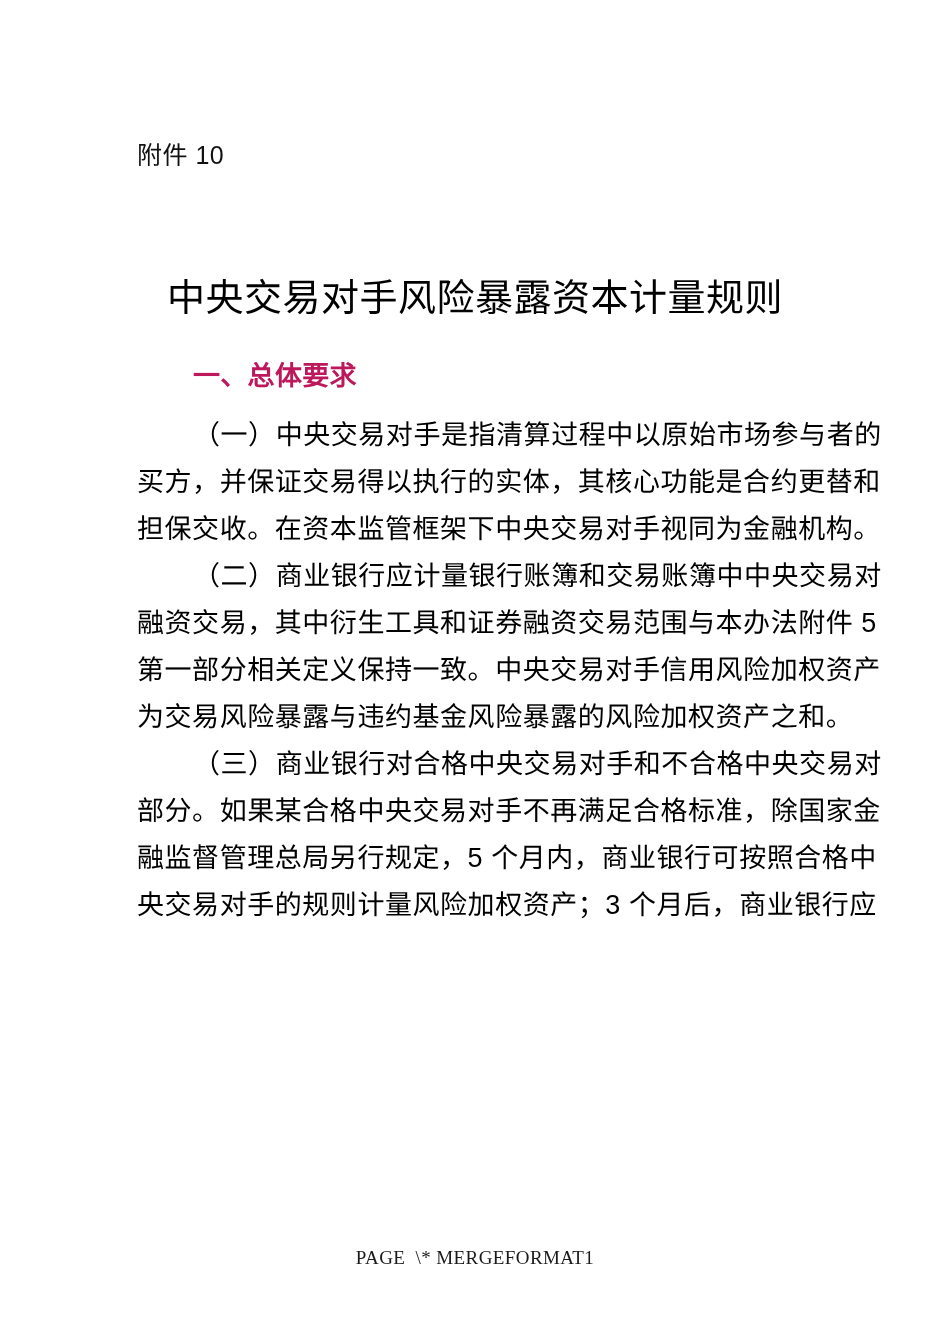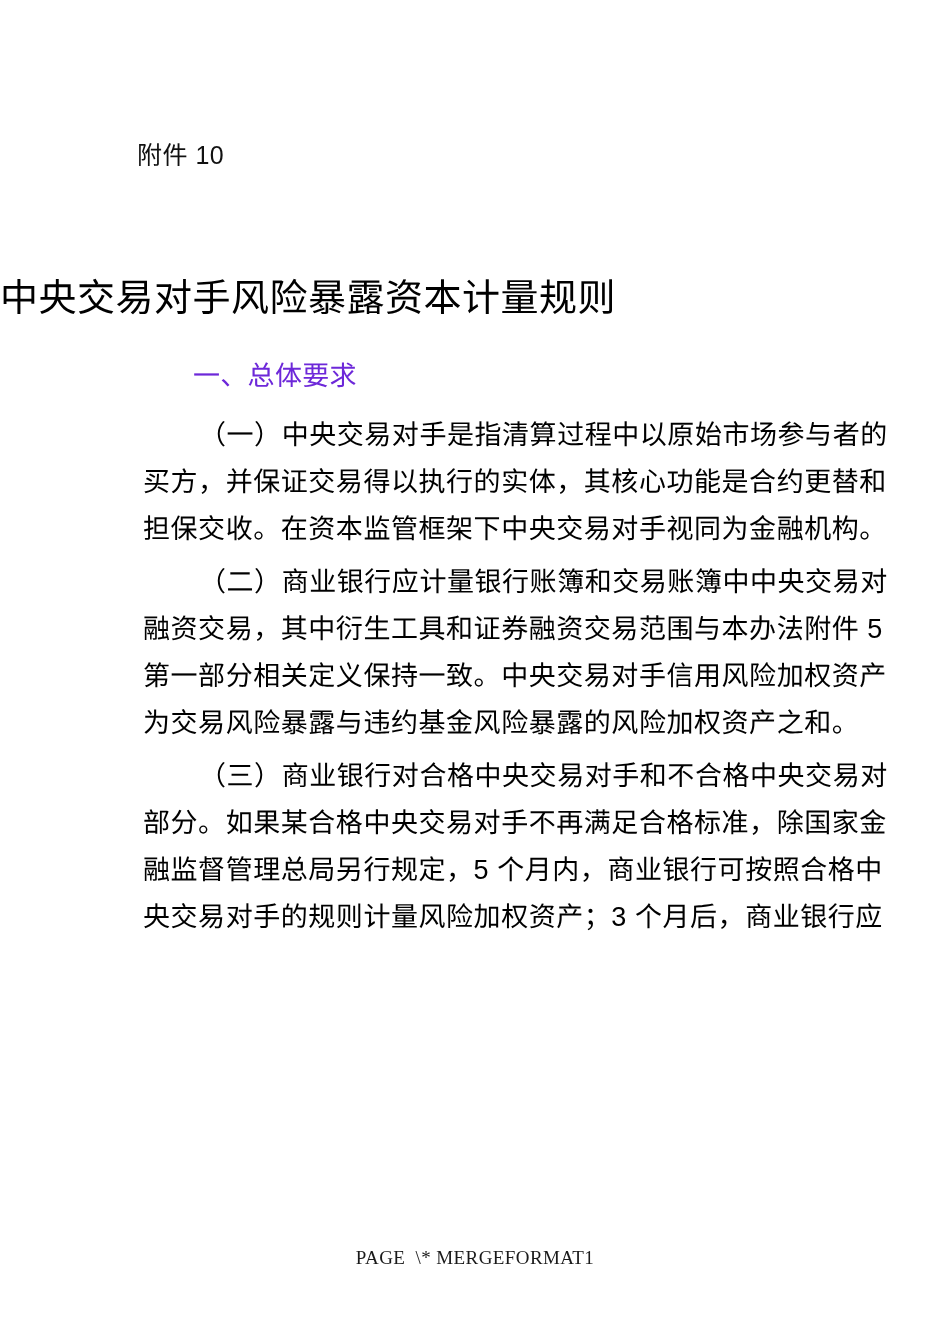--- a/index.html
+++ b/index.html
@@ -32,48 +32,48 @@
     white-space: pre;
     color: #111111;
   }
 
   
   .doc-title {
     position: absolute;
     left: 0;
     right: 0;
     top: 248px;
-    text-align: left;
+    text-align: center;
     font-size: 38px;
     line-height: 50px;
     letter-spacing: 0.5px;
     font-weight: 500;
     color: #000000;
   }
 
   
   .body-block {
     position: absolute;
     left: 137px;
     top: 353px;
     width: 682px;
   }
 
   .section-heading {
     font-size: 27px;
     line-height: 47px;
-    font-weight: 400;
+    font-weight: 700;
     letter-spacing: 0.3px;
     text-indent: 56px;
     margin: 0 0 12px 0;
-    color: #6d28d9;
+    color: #be185d;
   }
 
   .para {
-    margin: 6px;
+    margin: 0;
     font-size: 27px;
     line-height: 47px;
     letter-spacing: 0.2px;
     color: #000000;
   }
 
   
   .para .ln {
     display: block;
     white-space: pre;

